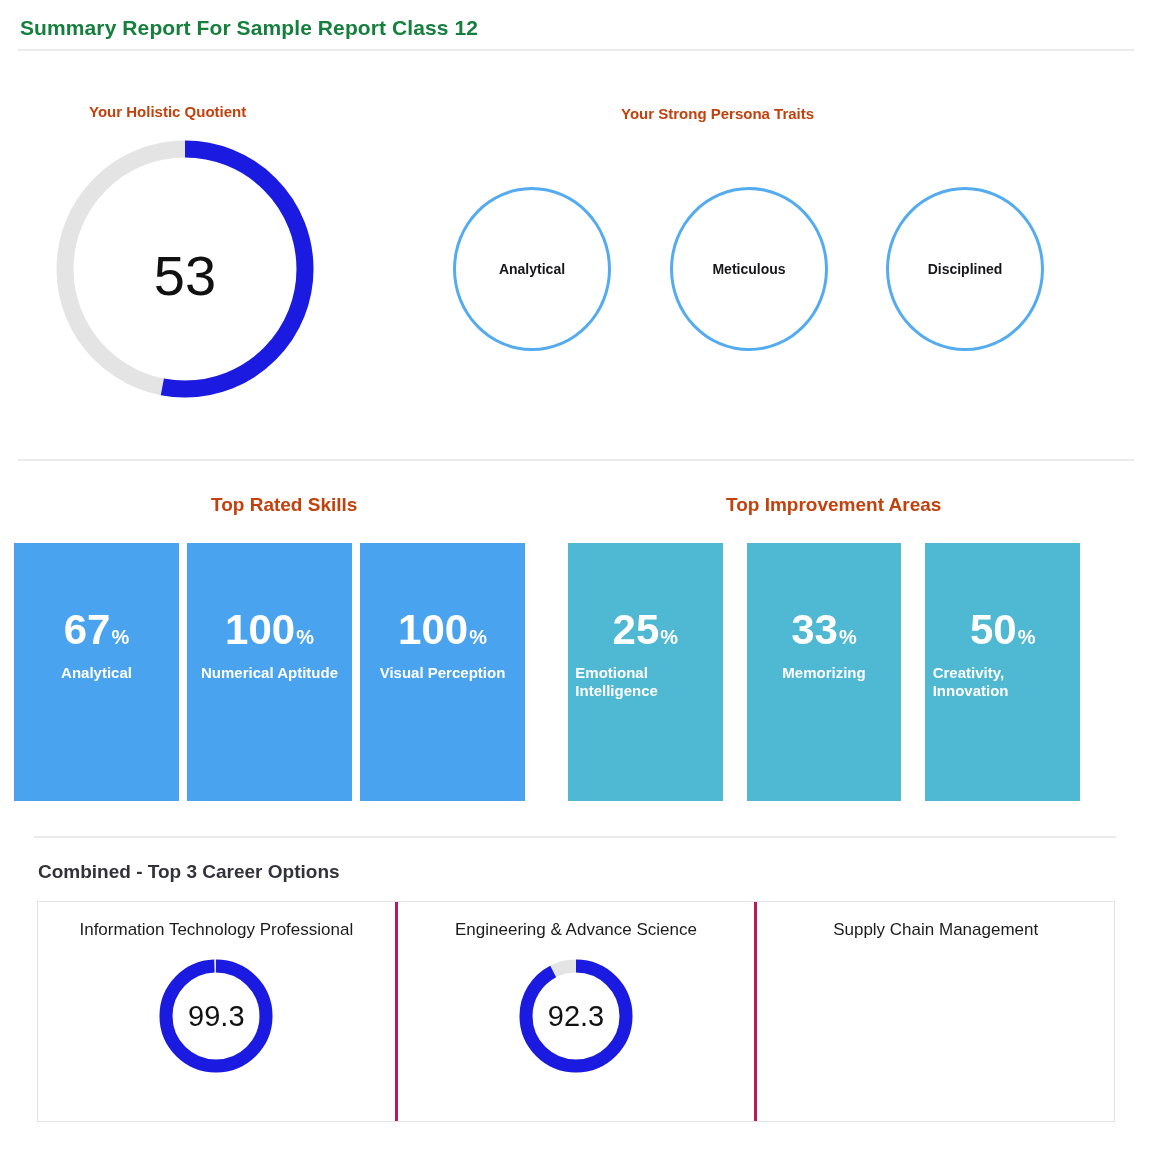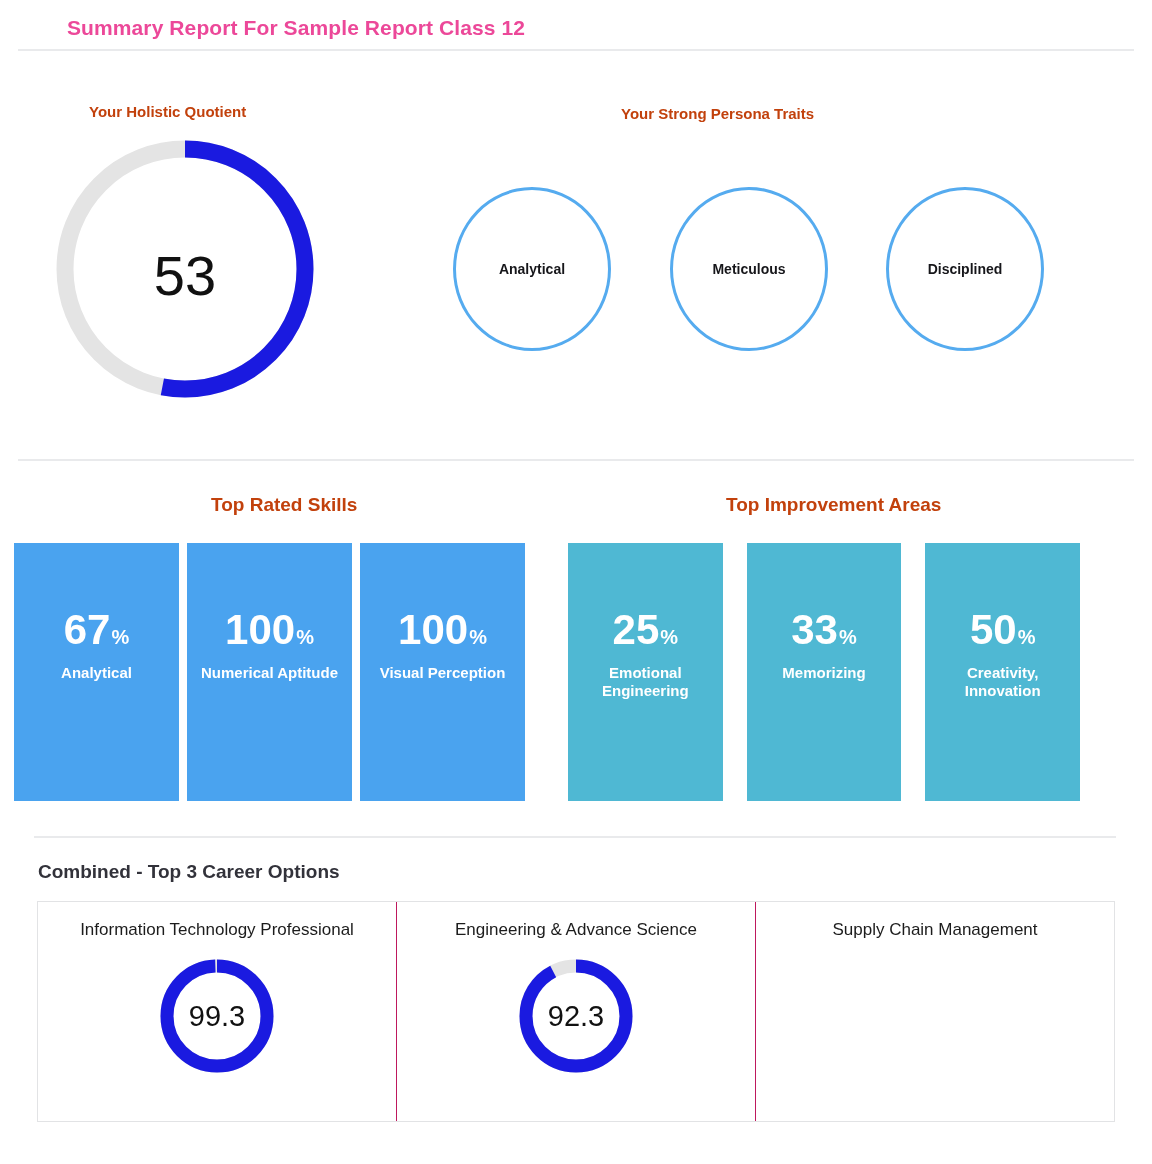--- a/index.html
+++ b/index.html
@@ -18,23 +18,22 @@
     overflow: hidden;
   }
 
   
   .report-title {
     position: absolute;
     left: 20px;
     top: 16px;
     font-size: 21px;
     font-weight: bold;
-    color: #ec4899;
+    color: #15803d;
     letter-spacing: 0.1px;
-    margin-left: 47px;
   }
   .rule {
     position: absolute;
     height: 2px;
     background: #e9eaec;
   }
   .rule-top   { left: 18px;  top: 49px;  width: 1116px; }
   .rule-mid   { left: 18px;  top: 459px; width: 1116px; }
   .rule-bot   { left: 34px;  top: 836px; width: 1082px; }
 
@@ -95,21 +94,21 @@
 
   .stat-card {
     flex: 1 1 0;
     height: 258px;
     display: flex;
     flex-direction: column;
     align-items: center;
     justify-content: flex-start;
     padding-top: 66px;
     color: #ffffff;
-    text-align: center;
+    text-align: left;
   }
   .stat-card.blue { background: #4aa3ef; }
   .stat-card.teal { background: #4fb8d3; }
 
   .stat-number {
     font-size: 42px;
     font-weight: bold;
     line-height: 1;
     display: flex;
     align-items: baseline;
@@ -132,21 +131,21 @@
   .career-row {
     position: absolute;
     left: 37px; top: 901px;
     width: 1078px; height: 221px;
     display: flex;
     border: 1px solid #e2e3e5;
     background: #ffffff;
   }
   .career-card {
     flex: 1 1 0;
-    border-right: 1px solid #be185d;
+    border-right: 3px solid #be185d;
     display: flex;
     flex-direction: column;
     align-items: center;
     padding-top: 18px;
     position: relative;
   }
   .career-card:last-child { border-right: none; gap: 40px; }
   .career-title {
     font-size: 17px;
     color: #1c1c1c;
@@ -223,21 +222,21 @@
     </div>
   </div>
 
   <div class="sec-heading h-improve">Top Improvement Areas</div>
   <div class="card-group group-improve">
     <div class="stat-card teal">
       <div class="stat-number">
         <span>25</span>
         <span class="stat-pct">%</span>
       </div>
-      <div class="stat-label">Emotional Engineering</div>
+      <div class="stat-label">Emotional Intelligence</div>
     </div>
     <div class="stat-card teal">
       <div class="stat-number">
         <span>33</span>
         <span class="stat-pct">%</span>
       </div>
       <div class="stat-label">Memorizing</div>
     </div>
     <div class="stat-card teal">
       <div class="stat-number">

